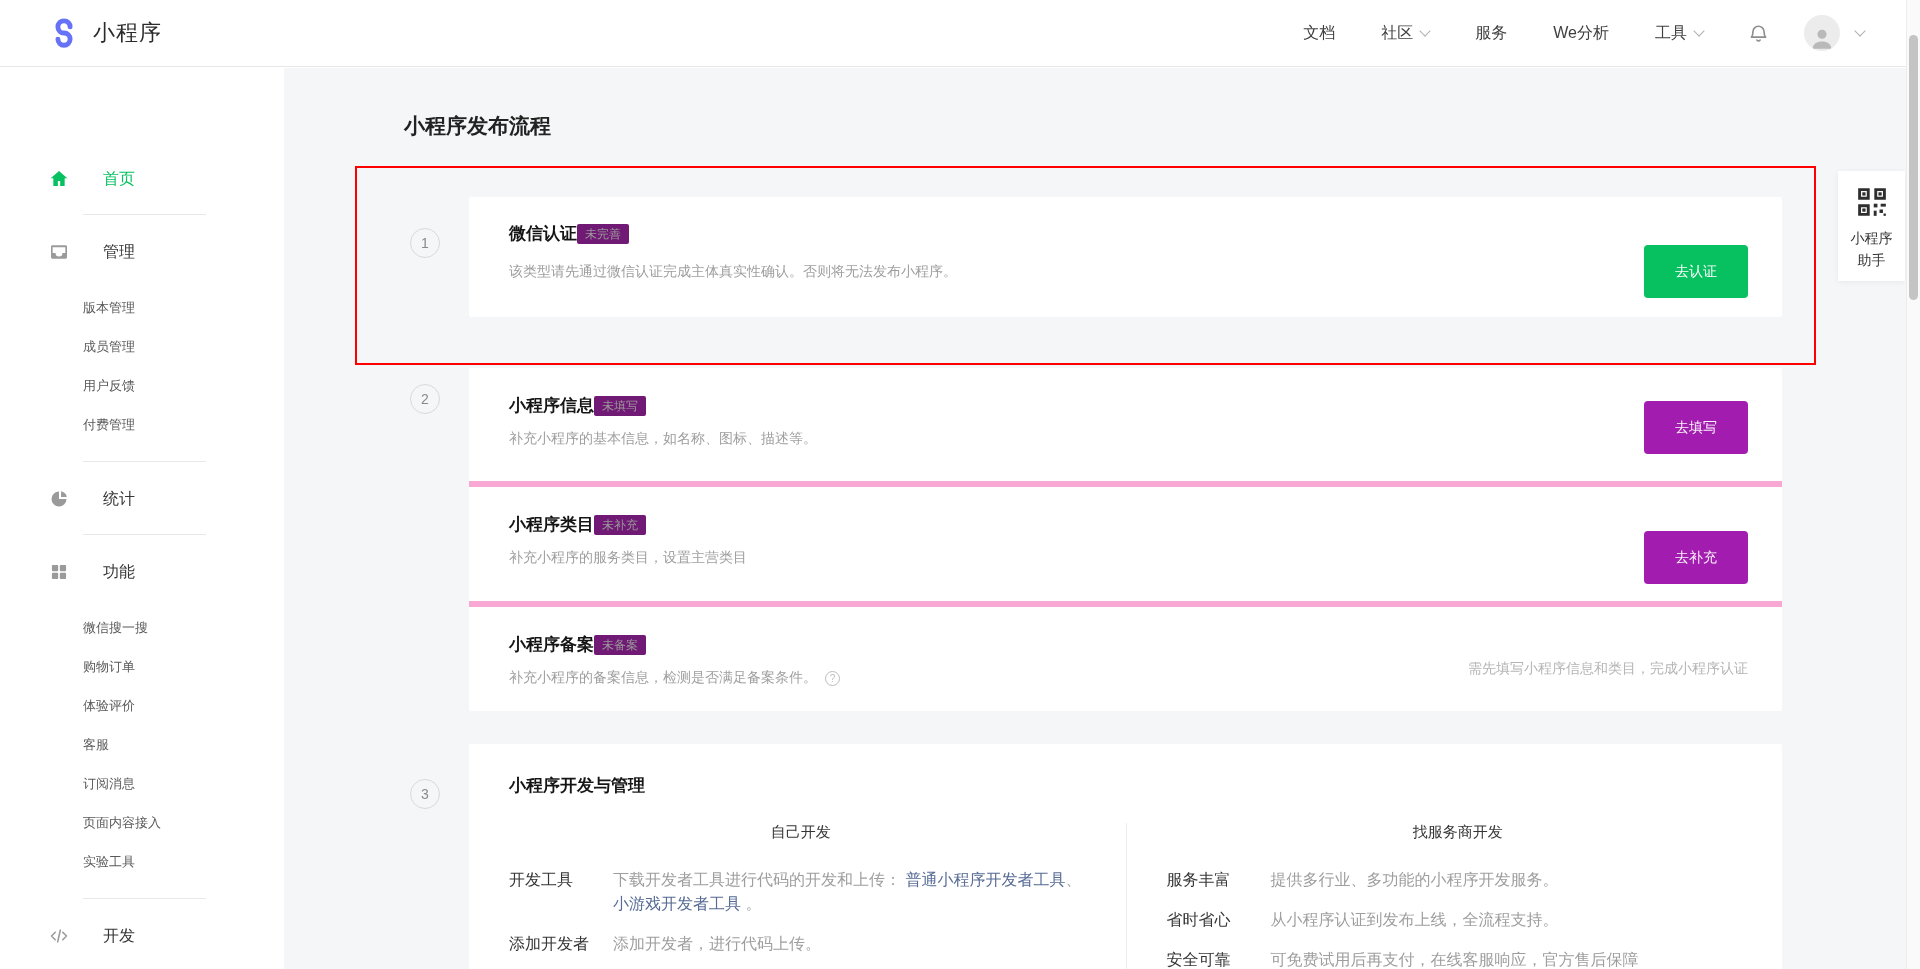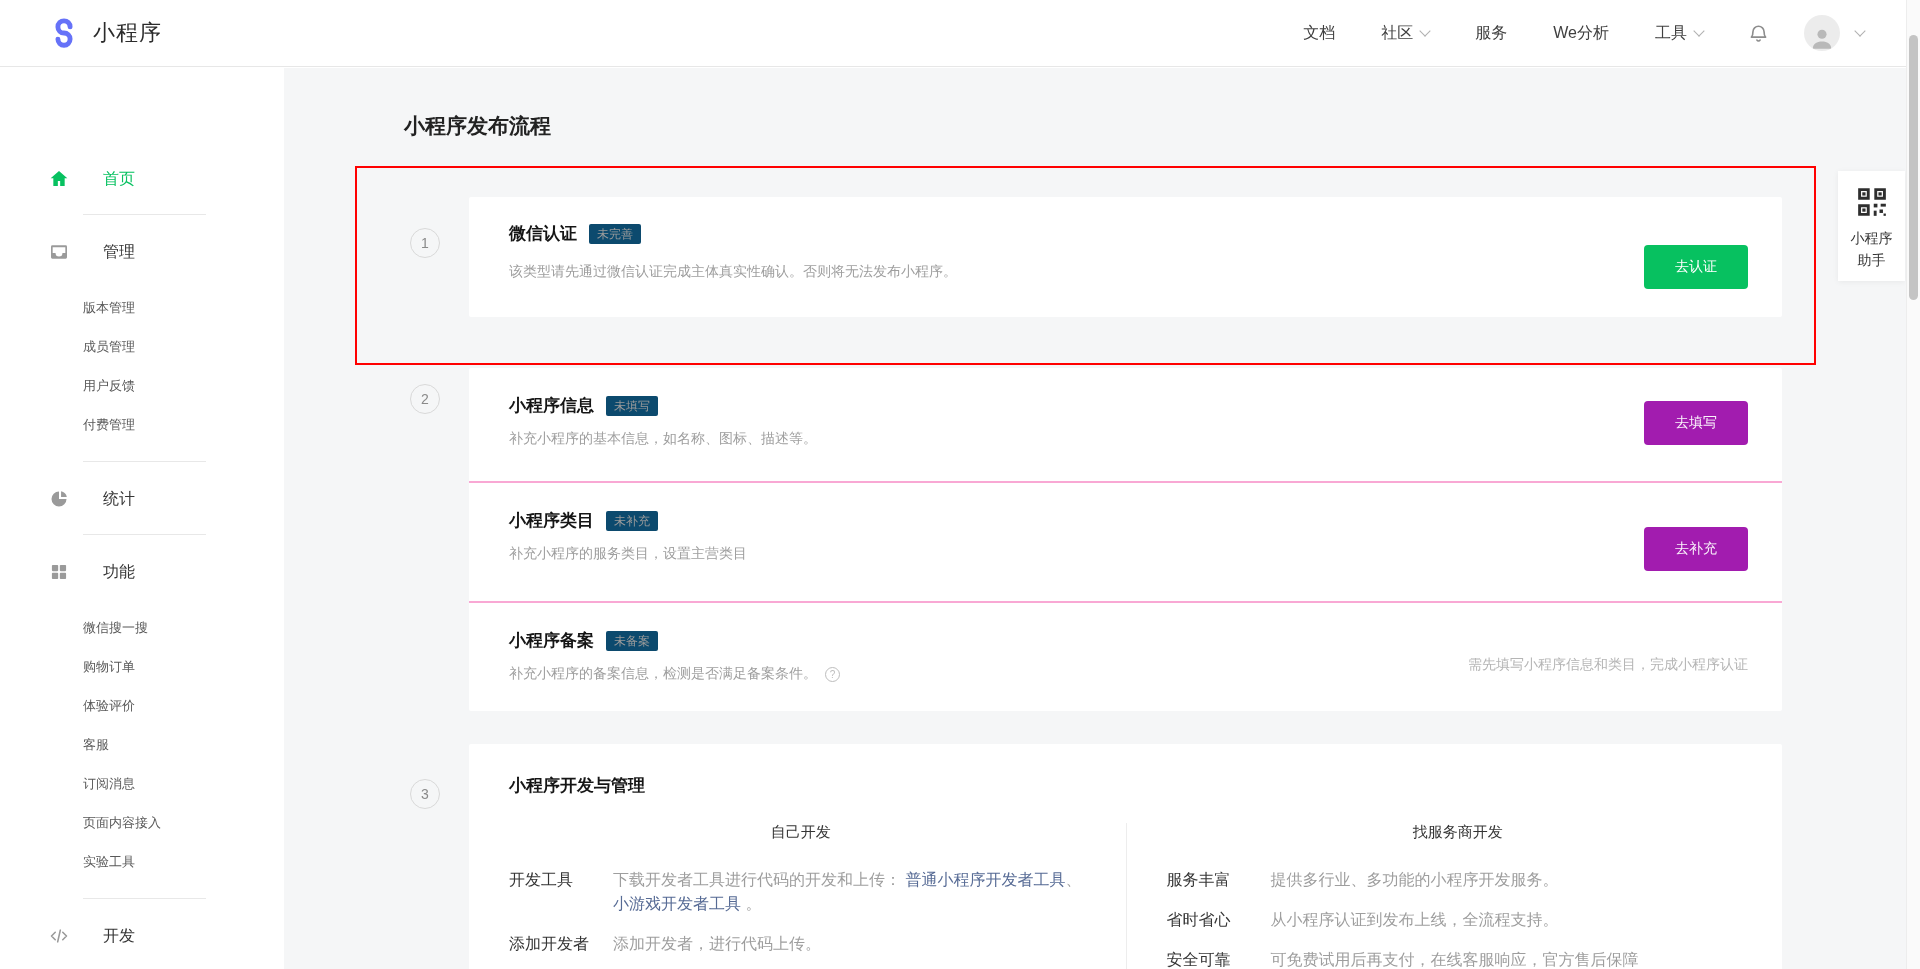--- a/index.html
+++ b/index.html
@@ -40,38 +40,38 @@
   .step-circle { position:absolute; left:126px; width:30px; height:30px; border-radius:50%;
                  border:1px solid #d9d9d9; color:#8a8a8a; font-size:14px; display:flex;
                  align-items:center; justify-content:center; z-index:1; }
   .card { position:absolute; left:185px; width:1313px; background:#fff; border-radius:2px; }
   .card1 { top:129px; height:120px; }
   .card2 { top:300px; height:343px; }
   .card3 { top:676px; height:560px; padding-top:30px; }
 
   .c-titlerow { display:flex; align-items:center; }
   .c-title { font-size:17px; font-weight:700; color:#151515; }
-  .badge { margin-left:12px; background:#0c4a6e; color:#9a9a9a; font-size:12px;
+  .badge { background:#701a75; color:#9a9a9a; font-size:12px;
            padding:4px 8px; line-height:1; border-radius:2px; }
   .c-desc { font-size:14px; color:#9e9e9e; }
-  .btn { position:absolute; right:34px; height:44px; min-width:104px; padding:0 24px; border:none;
+  .btn { position:absolute; right:34px; height:53px; min-width:104px; padding:0 24px; border:none;
          border-radius:4px; font-size:14px; color:#fff; display:flex; align-items:center;
          justify-content:center; font-family:inherit; }
   .btn.primary { background:#07C160; cursor:pointer; }
   .btn.disabled { background:#a21caf; color:rgba(255,255,255,.95); cursor:default; }
 
   .card1 .c-titlerow { position:absolute; left:40px; top:25px; }
   .card1 .c-desc { position:absolute; left:40px; top:66px; }
   .card1 .btn { top:48px; }
 
   .card2 .row { position:relative; padding:26px 40px 0; }
   .card2 .row1 { height:113px; }
   .card2 .row2 { height:120px; }
   .card2 .row3 { height:110px; }
-  .card2 .row + .row { border-top:2px solid #f9a8d4; }
+  .card2 .row + .row { border-top:6px solid #f9a8d4; }
   .card2 .c-desc { margin-top:13px; display:flex; align-items:center; }
   .card2 .row1 .btn { top:33px; }
   .card2 .row2 .btn { top:44px; }
   .help-circle { display:inline-flex; align-items:center; justify-content:center; width:15px; height:15px;
                  border:1px solid #bdbdbd; border-radius:50%; color:#bdbdbd; font-size:10px;
                  margin-left:8px; cursor:pointer; }
   .note { position:absolute; right:34px; top:53px; font-size:14px; color:#b5b5b5; }
 
   .c3-title { margin-left:40px; font-size:17px; font-weight:700; color:#151515; }
   .cols { display:flex; margin-top:26px; }

